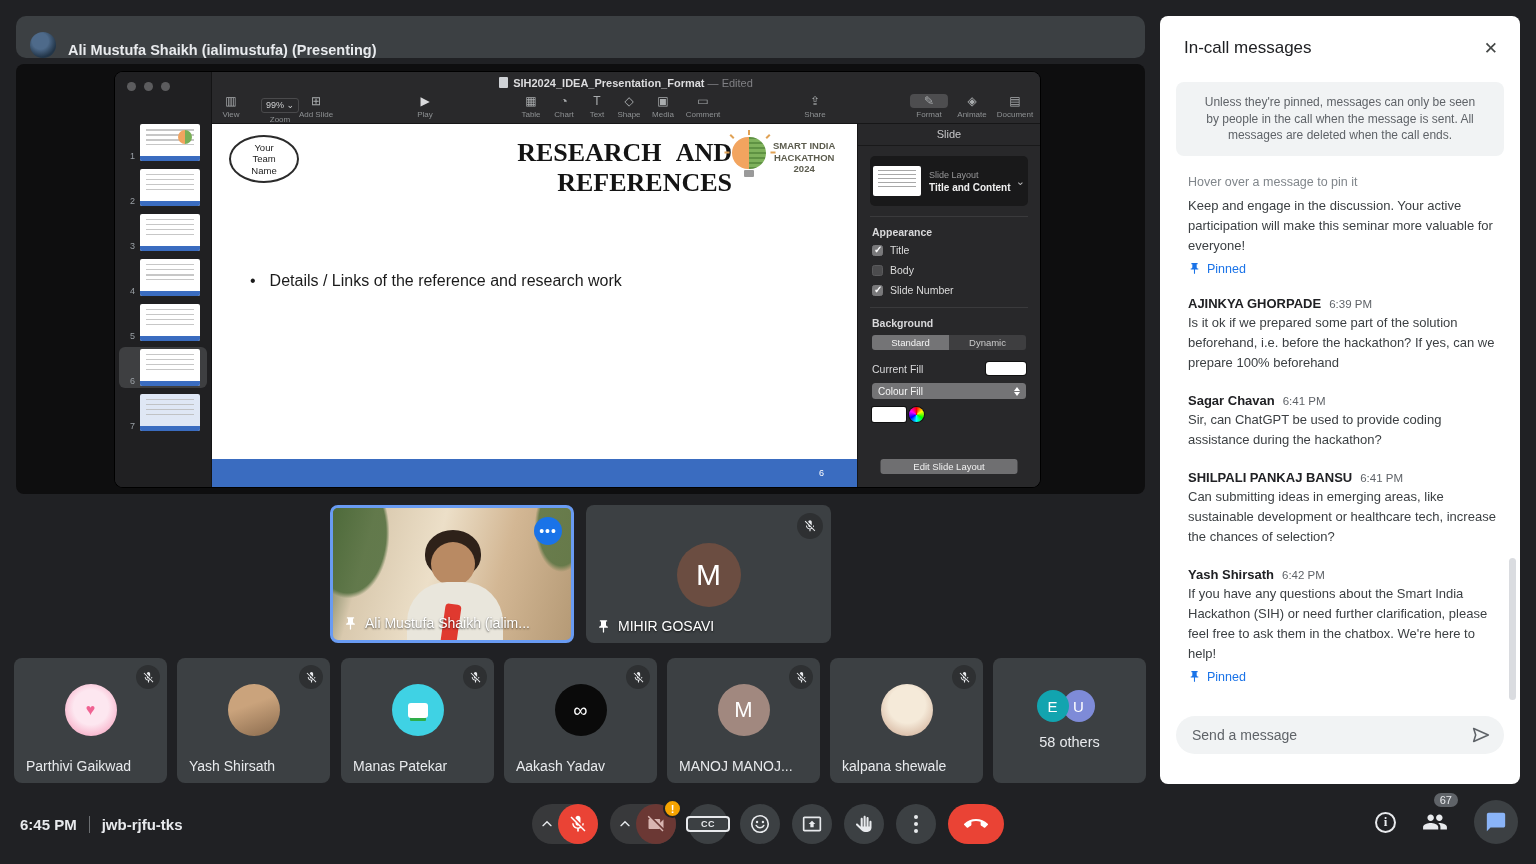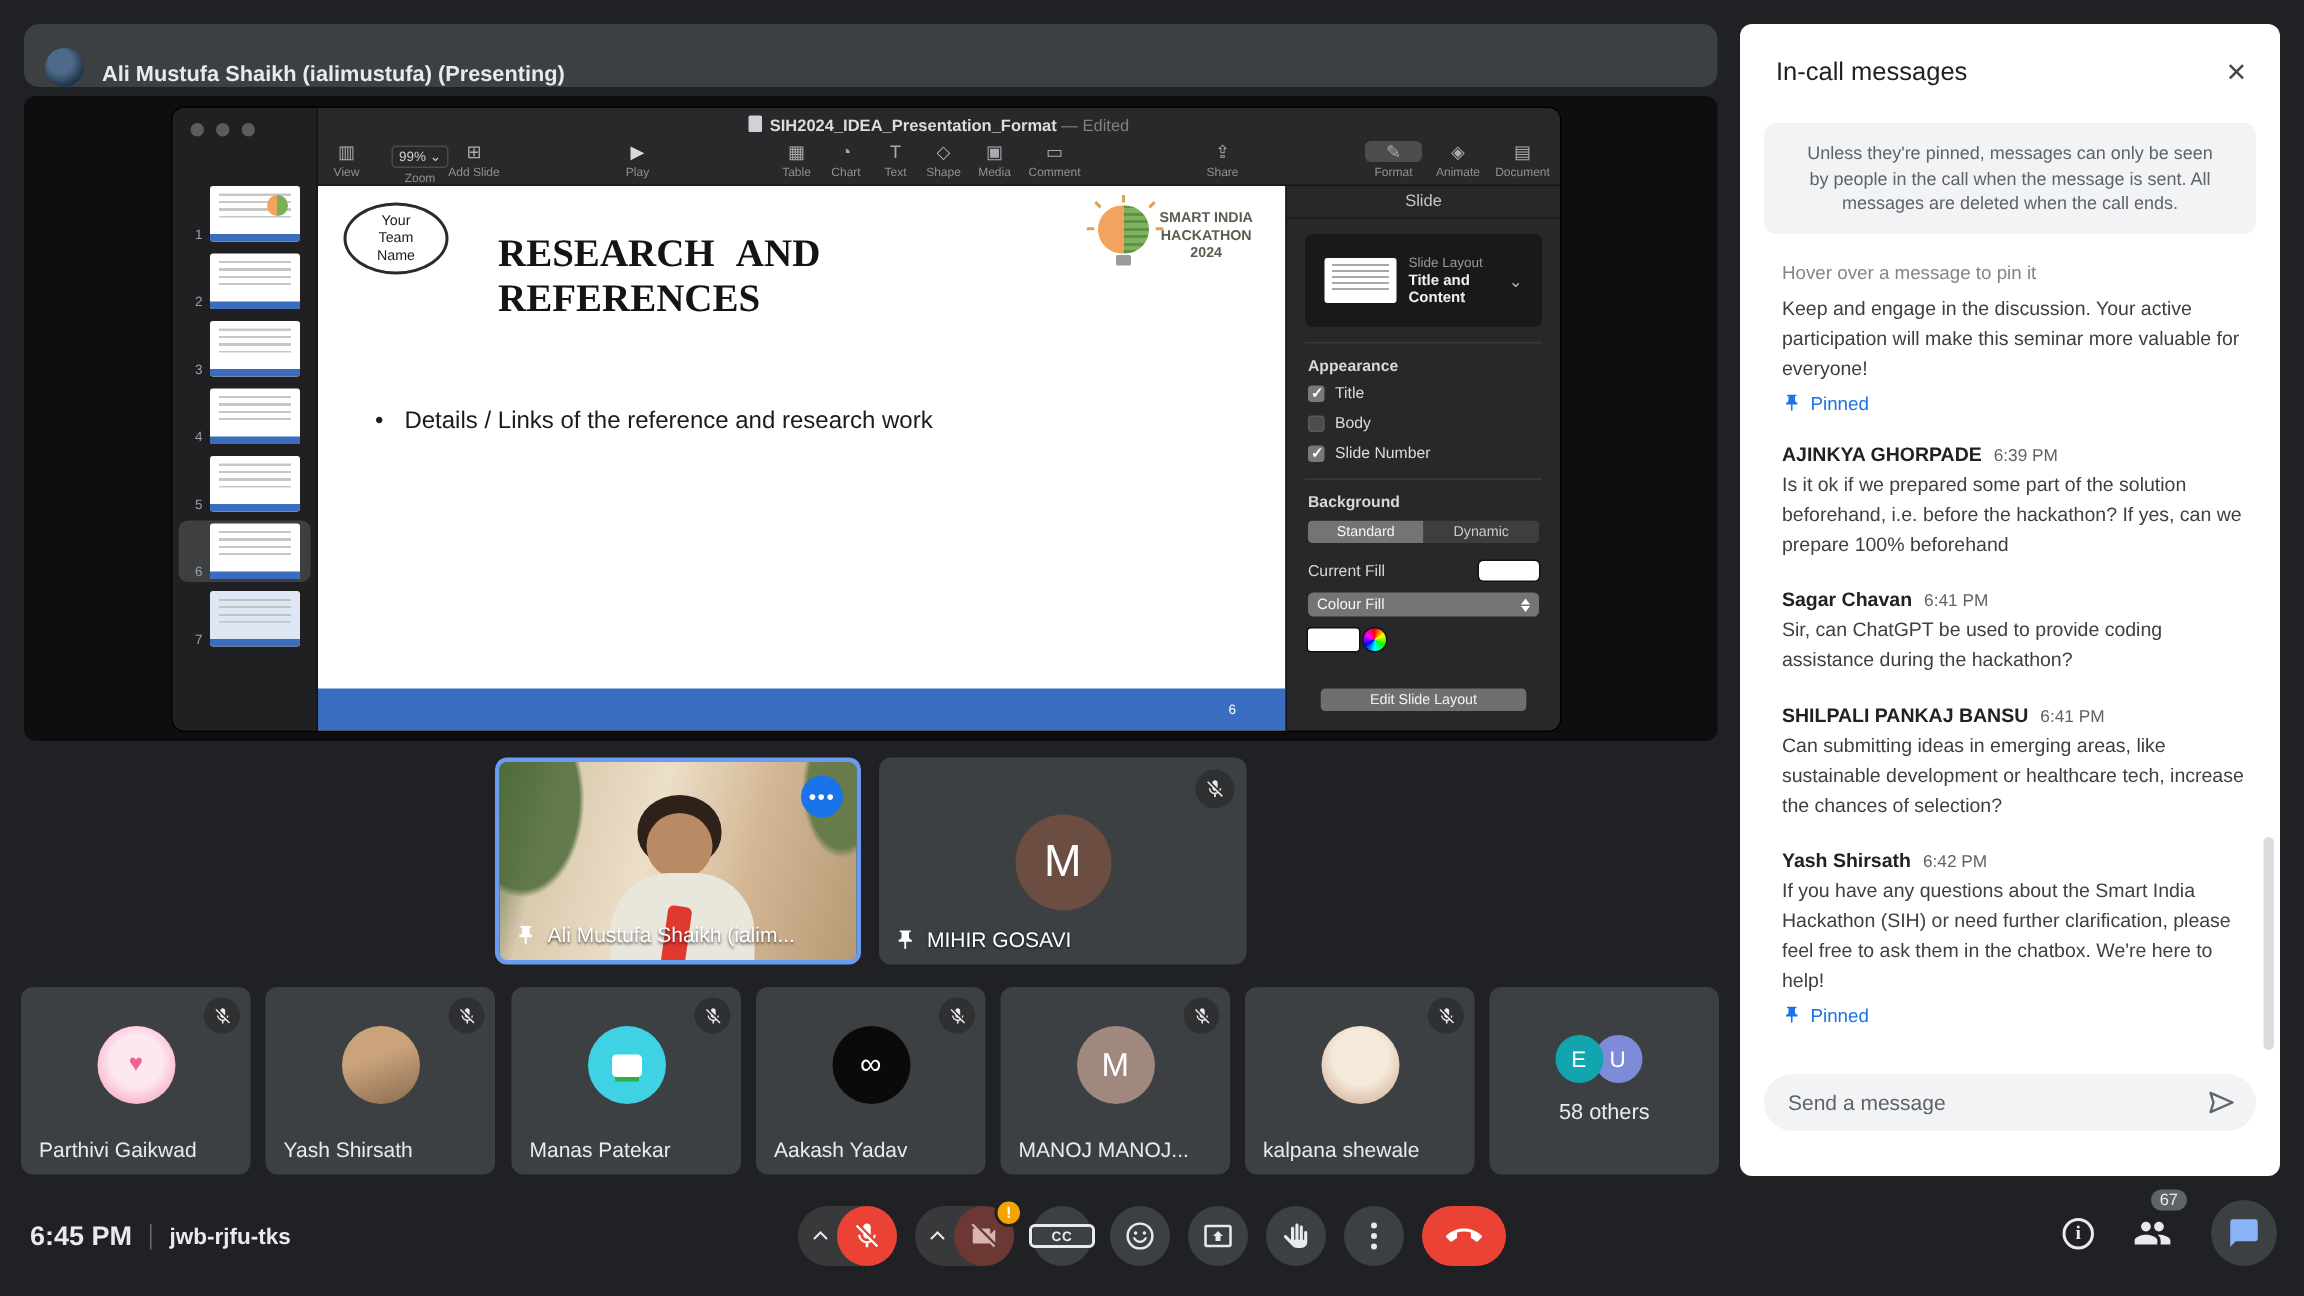--- a/index.html
+++ b/index.html
@@ -38,37 +38,37 @@
   .kn-title .doc-ic { display:inline-block; width:9px; height:11px; background:#cfd2d6; border-radius:1px; margin-right:5px; vertical-align:-1px; }
   .kn-title .edited { color:#808084; font-weight:normal; }
   .kn-tool { position:absolute; top:22px; transform:translateX(-50%); text-align:center; color:#8e9193; }
   .kn-tool .ic { font-size:12px; line-height:14px; color:#a9acae; display:block; }
   .kn-tool .lbl { font-size:8px; display:block; margin-top:2px; }
   .kn-tool .zoombtn { font-size:9px; color:#cfd0d2; border:1px solid #4a4a4c; border-radius:3px; padding:0 4px; line-height:13px; display:inline-block; }
   .kn-tool.fmt .ic { background:#4d4d4f; border-radius:4px; padding:0 14px; }
 
   .kn-slide { position:absolute; left:97px; top:52px; width:645px; height:363px; background:#fff; }
   .team-oval { position:absolute; left:17px; top:11px; width:70px; height:48px; border:2px solid #2b2b2b; border-radius:50%; display:flex; flex-direction:column; align-items:center; justify-content:center; color:#1c1c1c; font-size:9.5px; line-height:11.5px; }
-  .slide-title { position:absolute; left:120px; top:14px; width:400px; text-align:left; font-family:"Liberation Serif", serif; font-weight:bold; font-size:26px; color:#141414; word-spacing:9px;margin-top:16px; }
+  .slide-title { position:absolute; left:120px; top:14px; width:400px; text-align:right; font-family:"Liberation Serif", serif; font-weight:bold; font-size:26px; color:#141414; word-spacing:9px; }
   .sih-logo { position:absolute; right:8px; top:8px; width:122px; height:54px; display:flex; align-items:flex-start; }
   .bulb { position:relative; width:46px; height:54px; flex:none; }
   .bulb .half-l { position:absolute; left:5px; top:5px; width:17px; height:32px; background:#f2a45f; border-radius:17px 0 0 17px; }
   .bulb .half-r { position:absolute; left:22px; top:5px; width:17px; height:32px; border-radius:0 17px 17px 0;
      background:repeating-linear-gradient(0deg,#5f9243 0 2px, #7fb25c 2px 5px); }
   .bulb .base { position:absolute; left:17px; top:38px; width:10px; height:7px; background:#9a9a9a; border-radius:1px; }
   .bulb .ray { position:absolute; width:2px; height:5px; background:#e0a154; }
   .logo-text { font-size:9.5px; font-weight:bold; color:#5c5c4e; line-height:11.5px; padding-top:8px; text-align:center; }
   .slide-bullet { position:absolute; left:38px; top:148px; font-size:16px; color:#1b1b1b; }
   .slide-bullet .dot { margin-right:14px; }
   .slide-bar { position:absolute; left:0; right:0; bottom:0; height:28px; background:#3a6cc0; }
   .slide-bar .pg { position:absolute; right:33px; top:9px; font-size:9px; color:#fff; }
 
   .kn-fmt { position:absolute; right:0; top:52px; width:183px; height:363px; background:#28282a; border-left:1px solid #161617; font-size:10.5px; }
   .fmt-head { text-align:center; color:#c6c6c8; padding:4px 0 5px; border-bottom:1px solid #19191a; font-size:11px; }
-  .layout-box { margin:10px 12px; height:62px; background:#19191a; border-radius:5px; display:flex; align-items:center; padding:0 13px; }
+  .layout-box { margin:10px 12px; height:50px; background:#19191a; border-radius:5px; display:flex; align-items:center; padding:0 3px; }
   .layout-thumb { width:48px; height:30px; background:#fff; border-radius:2px; flex:none; position:relative; }
   .layout-thumb::before { content:""; position:absolute; left:5px; right:5px; top:4px; height:18px; background:repeating-linear-gradient(#a8a8a8 0 1.3px, transparent 1.3px 4px); }
   .layout-meta { margin-left:8px; flex:1; }
   .layout-meta .l1 { color:#98989a; font-size:9px; }
   .layout-meta .l2 { color:#f0f0f0; font-weight:bold; font-size:10px; margin-top:2px; }
   .layout-chev { color:#b8b8ba; font-size:11px; }
   .fmt-div { border-top:1px solid #3a3a3c; margin:7px 12px; }
   .fmt-sec { padding:2px 14px; color:#d8d8da; font-weight:bold; }
   .chk-row { display:flex; align-items:center; padding:4px 14px; color:#dcdcdc; font-weight:normal; }
   .chk { width:11px; height:11px; border-radius:2.5px; margin-right:7px; background:#4c4c4e; border:1px solid #5a5a5c; position:relative; }
@@ -111,21 +111,21 @@
   .ptile { top:658px; width:153px; height:125px; border-radius:8px; background:#3c4043; position:absolute; }
   .ptile .mic-badge { position:absolute; top:7px; right:7px; width:24px; height:24px; border-radius:50%; background:#2e3032; display:flex; align-items:center; justify-content:center; }
   .ptile .avatar-circle { position:absolute; left:50%; top:26px; transform:translateX(-50%); width:52px; height:52px; font-size:22px; }
   .ptile .pname { position:absolute; left:12px; bottom:9px; font-size:14px; color:#e8eaed; white-space:nowrap; overflow:hidden; max-width:132px; }
   .others-pair { position:absolute; left:50%; top:32px; transform:translateX(-50%); width:66px; height:34px; }
   .others-pair .c { position:absolute; width:32px; height:32px; border-radius:50%; display:flex; align-items:center; justify-content:center; font-size:15px; color:#fff; }
   .others-label { position:absolute; left:0; right:0; top:76px; text-align:center; font-size:14.5px; color:#e8eaed; }
 
   
   .bottombar-left { left:20px; top:810px; display:flex; align-items:center; height:28px; }
-  .bb-time { font-size:18px; font-weight:bold; color:#e8eaed;text-align:right; }
+  .bb-time { font-size:15px; font-weight:bold; color:#e8eaed;text-align:right; }
   .bb-sep { width:1px; height:17px; background:#6b6e71; margin:0 12px; }
   .bb-code { font-size:15px; font-weight:bold; color:#e8eaed; }
   .controls { left:50%; top:804px; transform:translateX(-50%); display:flex; align-items:center; gap:12px; }
   .ctl-group { display:flex; align-items:center; background:#38393b; border-radius:20px; height:40px; padding-left:4px; }
   .chev { width:22px; display:flex; align-items:center; justify-content:center; }
   .ctl-circle { width:40px; height:40px; border-radius:50%; background:#3c4043; display:flex; align-items:center; justify-content:center; position:relative; flex:none; }
   .ctl-circle.red { background:#ea4335; }
   .ctl-circle.camoff { background:#6b3834; }
   .alert-badge { position:absolute; top:-5px; right:-6px; width:19px; height:19px; border-radius:50%; background:#f5a300; border:2px solid #202124; color:#fff; font-size:11px; font-weight:bold; display:flex; align-items:center; justify-content:center; }
   .cc-box { border:2px solid #e8eaed; border-radius:4px; font-size:9px; font-weight:bold; color:#e8eaed; padding:1px 13px; letter-spacing:.5px; }

